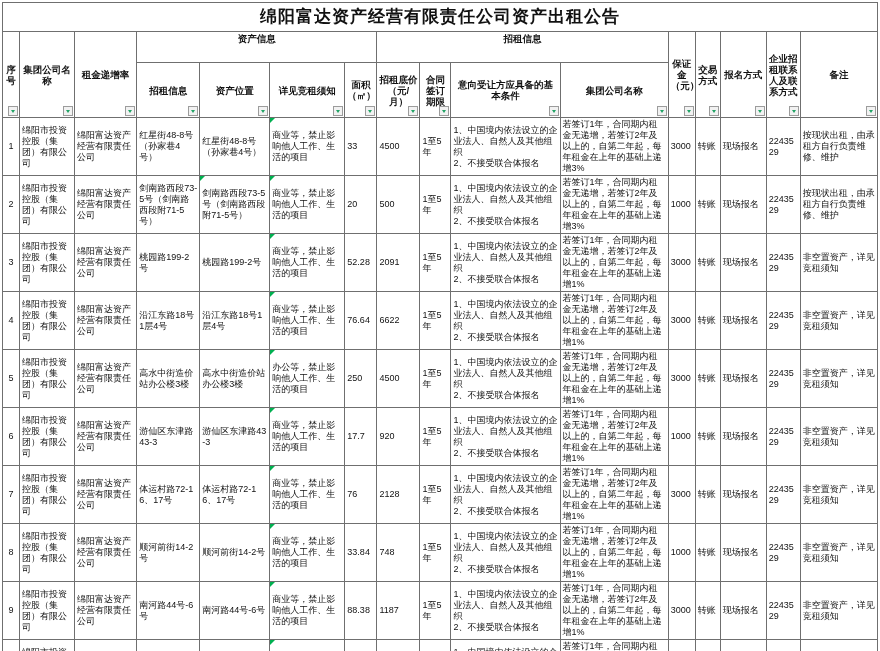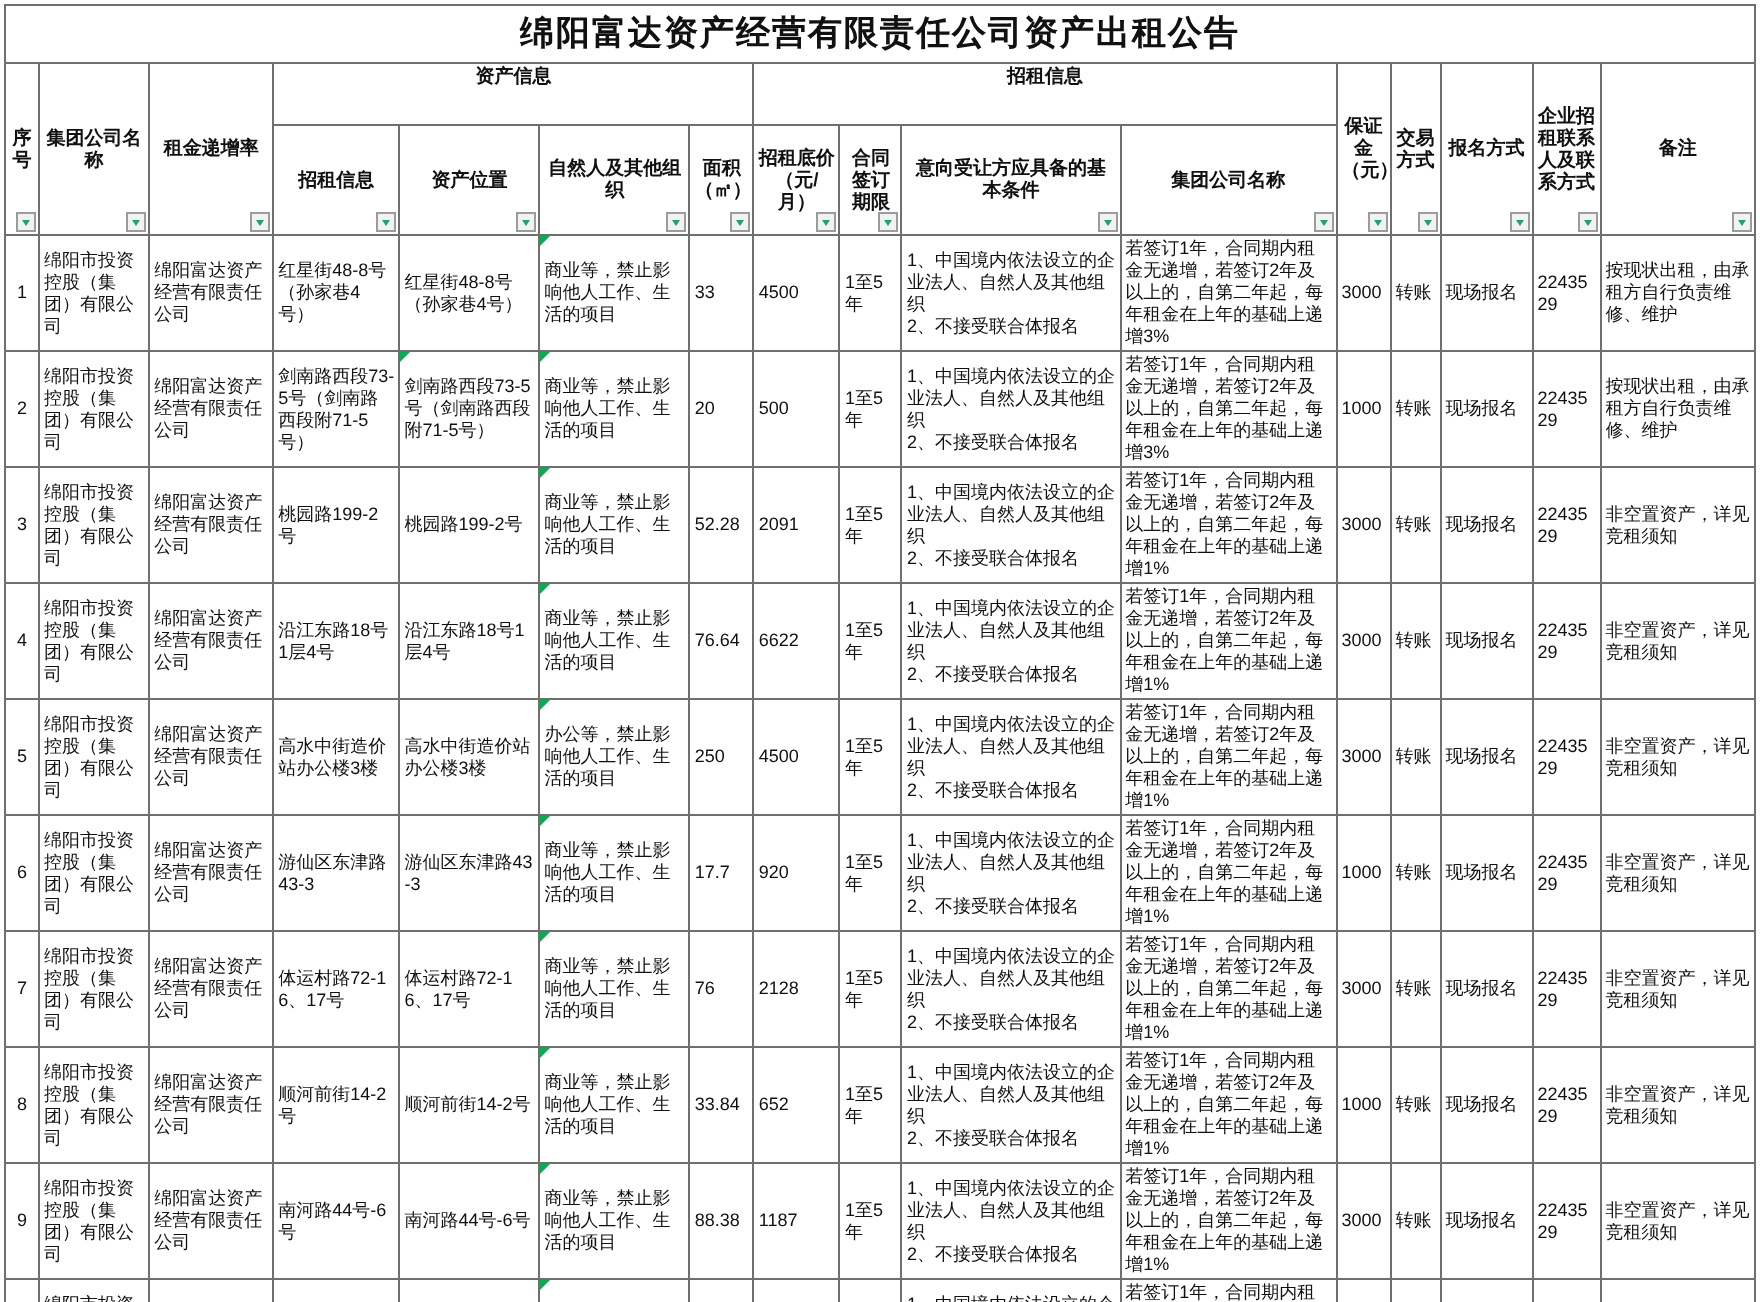--- a/index.html
+++ b/index.html
@@ -98,21 +98,21 @@
     <tr class="sub">
       <th>
         <span>招租信息</span>
         <span class="fbtn"></span>
       </th>
       <th>
         <span>资产位置</span>
         <span class="fbtn"></span>
       </th>
       <th>
-        <span>自然人及其他组织</span>
+        <span>详见竞租须知</span>
         <span class="fbtn"></span>
       </th>
       <th>
         <span>面积（㎡）</span>
         <span class="fbtn"></span>
       </th>
       <th>
         <span>招租底价（元/月）</span>
         <span class="fbtn"></span>
       </th>
@@ -265,21 +265,21 @@
           <td class="c-remark">非空置资产，详见竞租须知</td>
         </tr>
         <tr>
           <td class="c-seq">8</td>
           <td class="c-group_company">绵阳市投资控股（集团）有限公司</td>
           <td class="c-owner">绵阳富达资产经营有限责任公司</td>
           <td class="c-asset_name">顺河前街14-2号</td>
           <td class="c-asset_location">顺河前街14-2号</td>
           <td class="c-project flagged">商业等，禁止影响他人工作、生活的项目</td>
           <td class="c-area">33.84</td>
-          <td class="c-price">652</td>
+          <td class="c-price">748</td>
           <td class="c-term">1至5年</td>
           <td class="c-conditions">1、中国境内依法设立的企业法人、自然人及其他组织
 2、不接受联合体报名</td>
           <td class="c-increase">若签订1年，合同期内租金无递增，若签订2年及以上的，自第二年起，每年租金在上年的基础上递增1%</td>
           <td class="c-deposit">1000</td>
           <td class="c-trade">转账</td>
           <td class="c-signup">现场报名</td>
           <td class="c-contact">2243529</td>
           <td class="c-remark">非空置资产，详见竞租须知</td>
         </tr>

